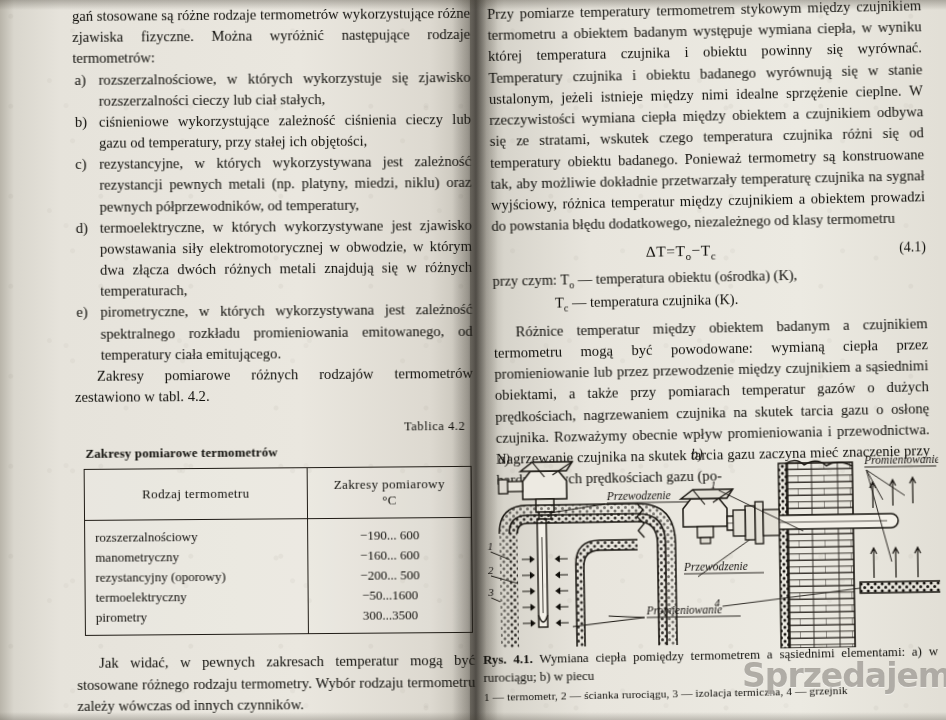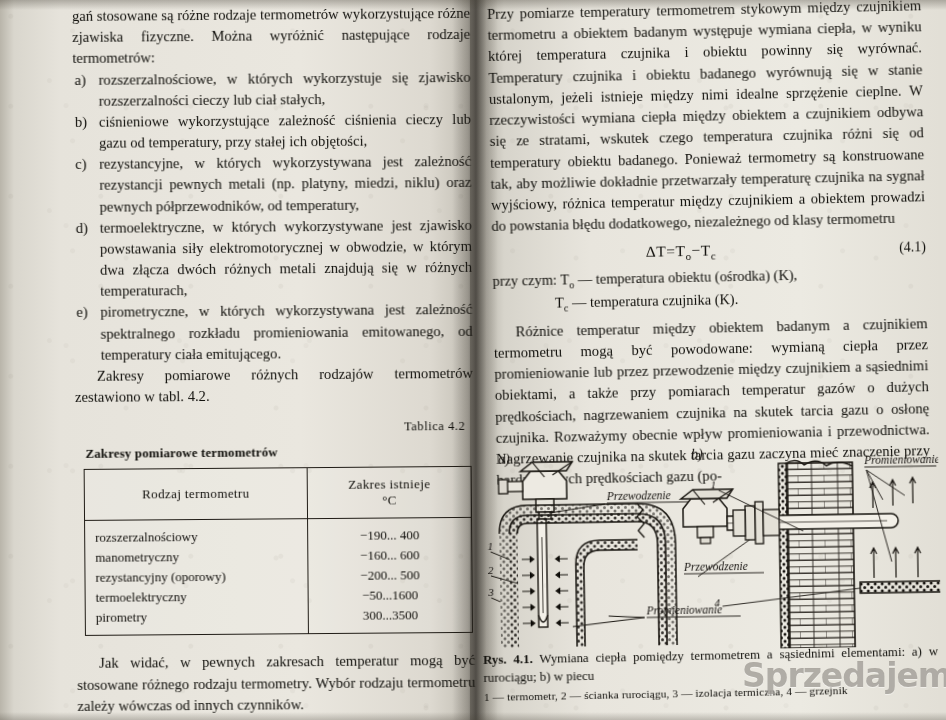--- a/index.html
+++ b/index.html
@@ -214,29 +214,29 @@
     <p class="para">Zakresy pomiarowe różnych rodzajów termometrów zestawiono w tabl. 4.2.</p>
 
     <div class="tbl-caption-right">Tablica 4.2</div>
     <div class="tbl-title">Zakresy pomiarowe termometrów</div>
 
     <table class="zakres">
       <thead>
         <tr>
           <th style="width:210px">Rodzaj termometru</th>
           <th>
-            <span>Zakres istnieje</span><br>
+            <span>Zakresy pomiarowy</span><br>
             <span>°C</span>
           </th>
         </tr>
       </thead>
       <tbody>
         <tr>
           <td class="kind">rozszerzalnościowy</td>
-          <td class="range">−190... 400</td>
+          <td class="range">−190... 600</td>
         </tr>
         <tr>
           <td class="kind">manometryczny</td>
           <td class="range">−160... 600</td>
         </tr>
         <tr>
           <td class="kind">rezystancyjny (oporowy)</td>
           <td class="range">−200... 500</td>
         </tr>
         <tr>

